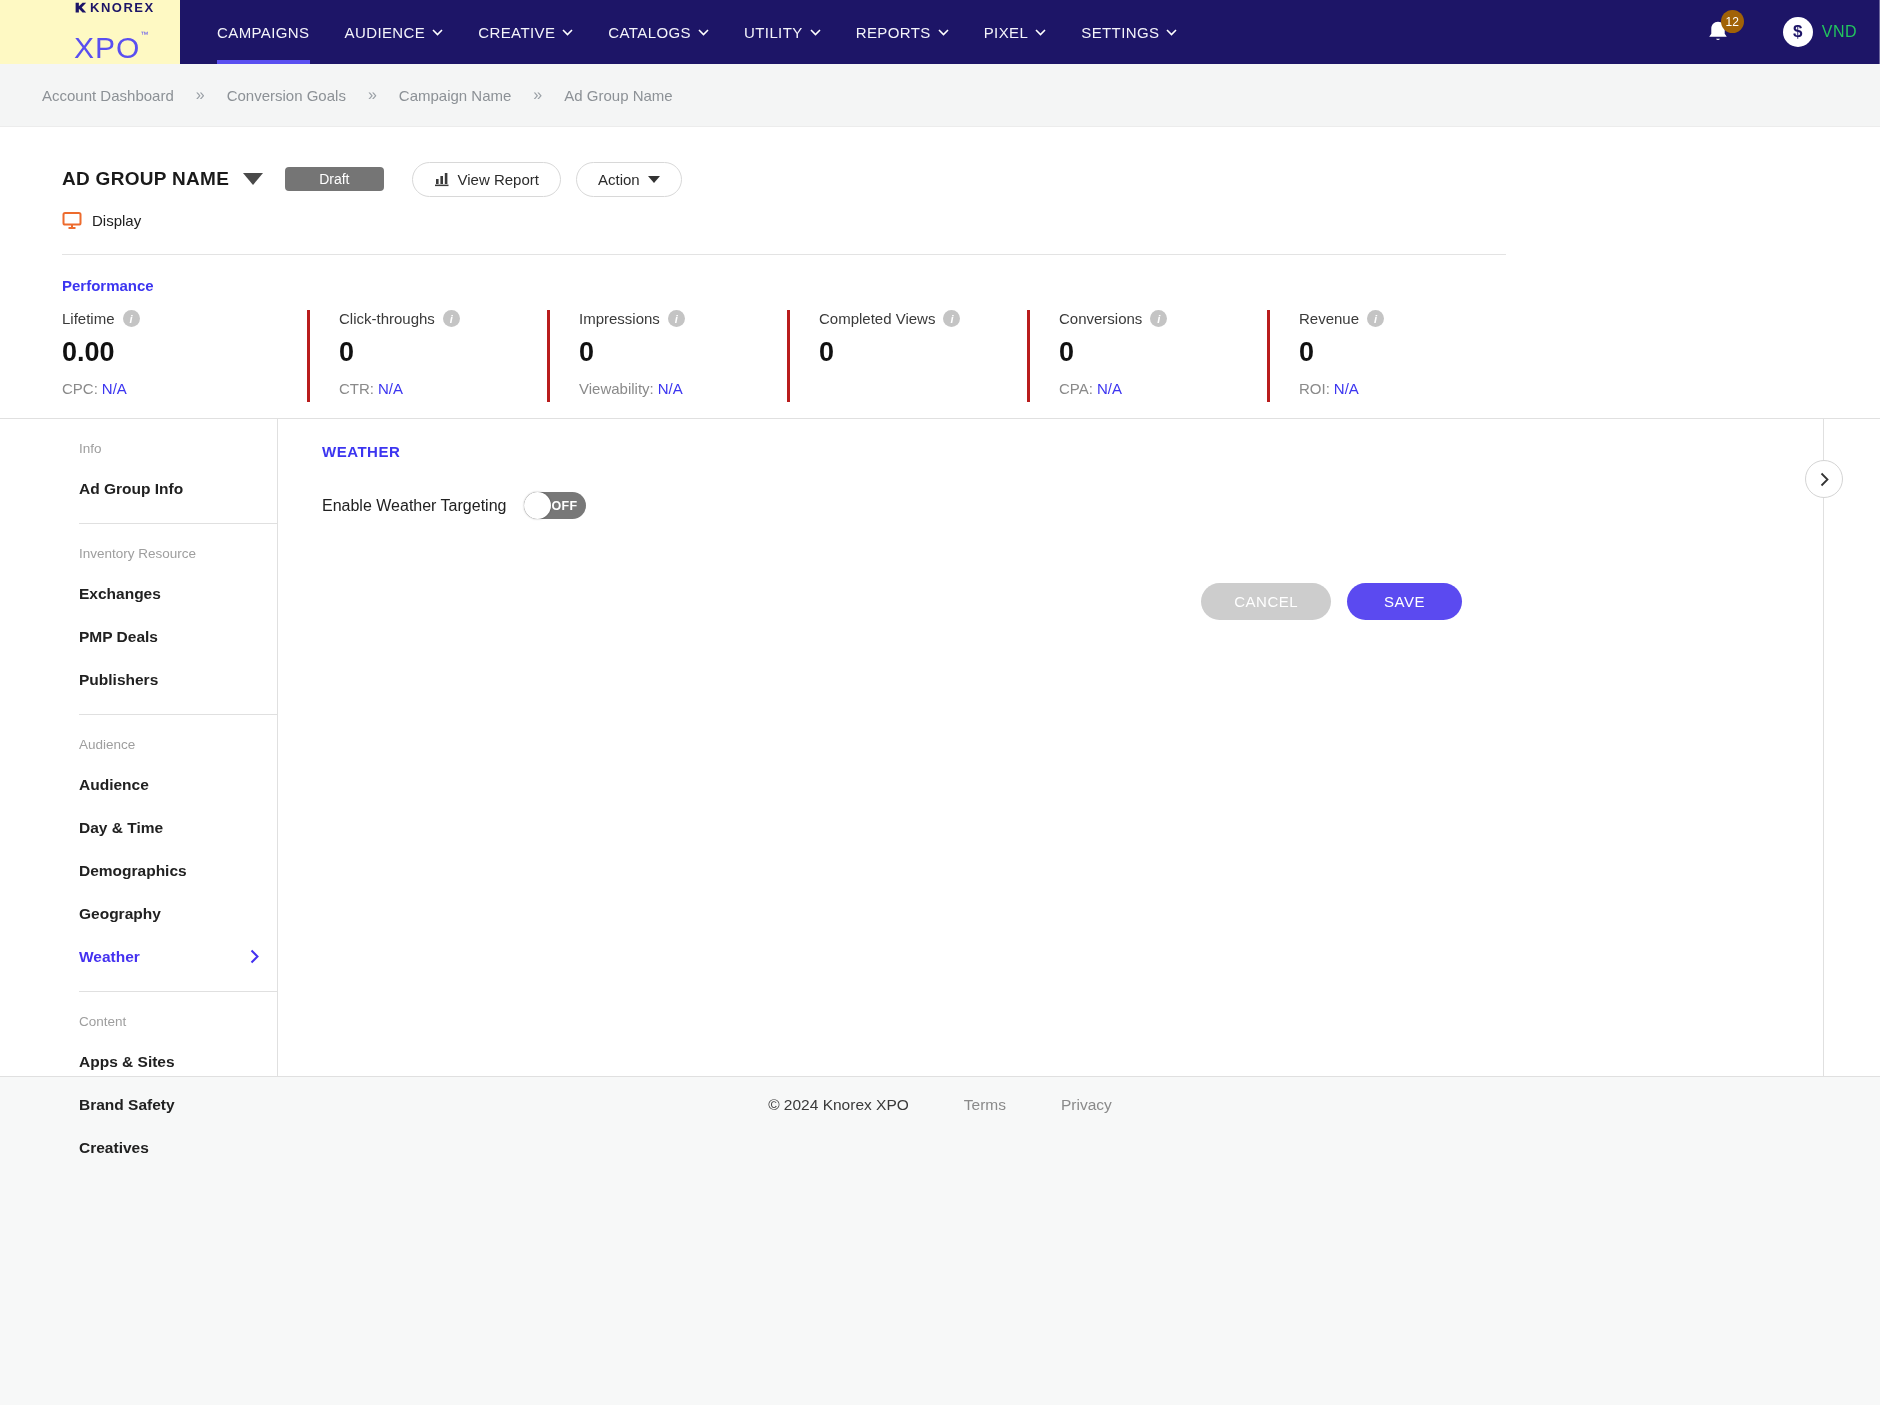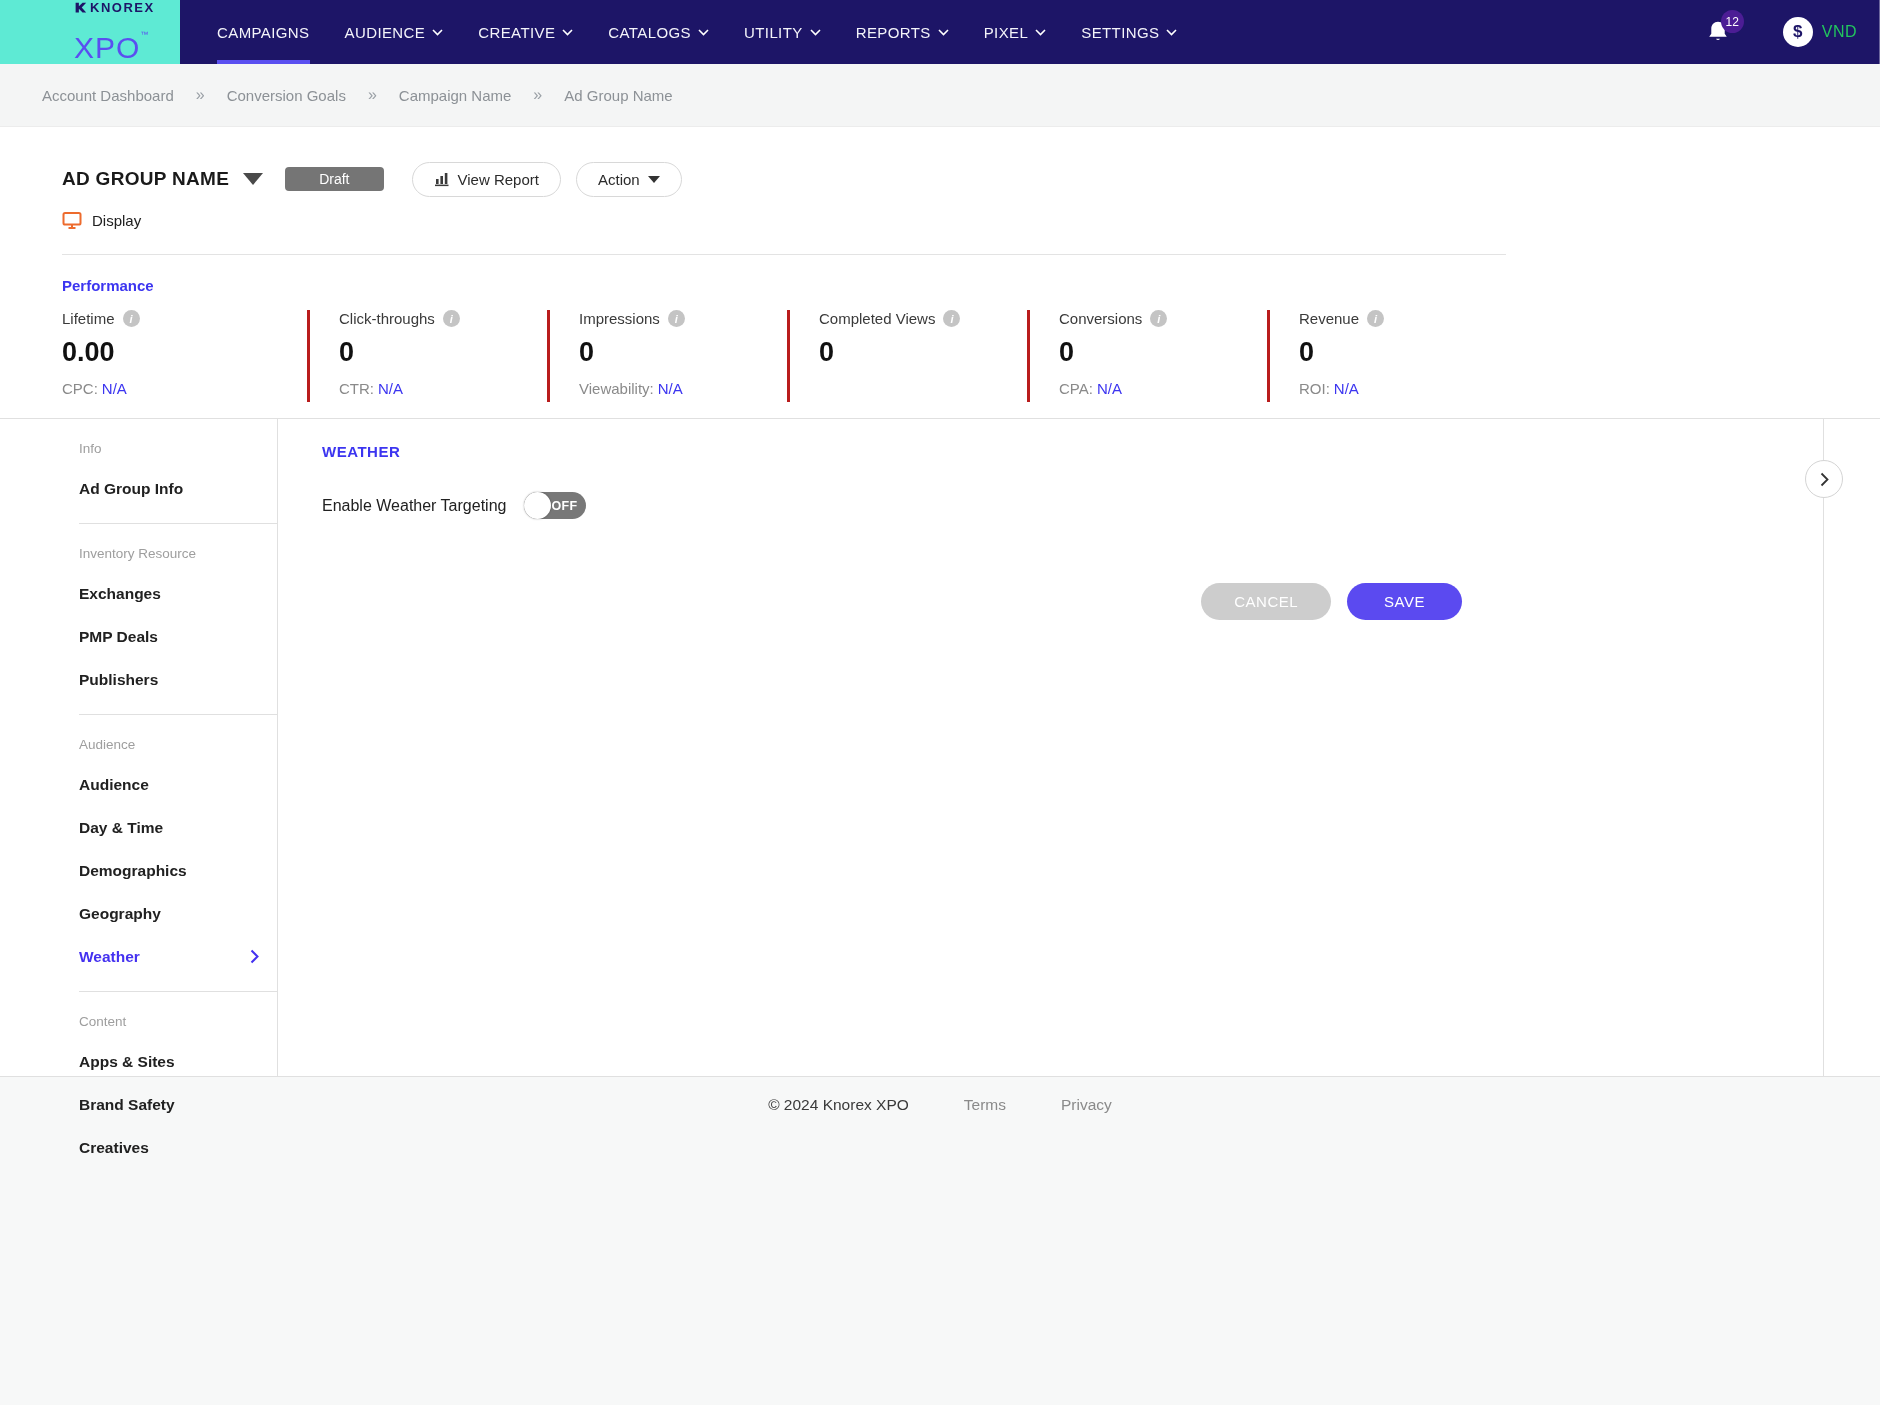--- a/index.html
+++ b/index.html
@@ -4,37 +4,37 @@
 <style>
   * { box-sizing: border-box; margin: 0; padding: 0; }
   html,body { width:1880px; height:1405px; }
   body {
     font-family: "Liberation Sans", "DejaVu Sans", sans-serif;
     background:#ffffff; color:#212121; position:relative; overflow:hidden;
   }
 
   
   .topbar { position:relative; height:64px; background:#1d1567; display:flex; align-items:stretch; }
-  .logo-block { width:180px; background:#5eead4; display:flex; align-items:center; padding-left:74px; flex:0 0 auto; }
+  .logo-block { width:180px; background:#fef9c3; display:flex; align-items:center; padding-left:74px; flex:0 0 auto; }
   .logo-inner { display:flex; flex-direction:column; line-height:1; }
   .logo-top { display:flex; align-items:center; gap:3px; }
   .logo-top svg { display:block; }
   .logo-brand { font-size:13px; font-weight:bold; letter-spacing:1.5px; color:#1d1567; }
   .logo-product { font-size:30px; font-weight:normal; letter-spacing:1px; color:#5a4ff0; margin-top:19px; position:relative; }
   .logo-tm { font-size:8px; color:#5a4ff0; vertical-align:top; position:relative; top:-2px; }
 
   .nav { display:flex; align-items:stretch; margin-left:37px; gap:35px; }
   .nav-item { position:relative; display:flex; align-items:center; gap:7px; color:#f4f4fa; font-size:15px; letter-spacing:.4px; cursor:pointer; }
   .nav-item .chev { display:block; }
   .nav-underline { position:absolute; bottom:0; left:0; right:0; height:4px; background:#5a4ff0; }
 
   .topbar-right { position:absolute; right:0; top:0; height:64px; display:flex; align-items:center; }
   .bell-wrap { position:relative; width:26px; height:26px; margin-right:52px; cursor:pointer; }
   .bell-badge { position:absolute; top:-9px; right:-13px; width:23px; height:23px; border-radius:50%;
-    background:#4c1d95; color:#fff; font-size:12px; display:flex; align-items:center; justify-content:center; }
+    background:#a16207; color:#fff; font-size:12px; display:flex; align-items:center; justify-content:center; }
   .currency { display:flex; align-items:center; gap:9px; margin-right:22px; cursor:pointer; }
   .dollar-circle { width:30px; height:30px; border-radius:50%; background:#ffffff; color:#1d1567;
     font-weight:bold; font-size:17px; display:flex; align-items:center; justify-content:center; }
   .currency-code { color:#22c55e; font-size:16px; letter-spacing:.5px; }
   .topbar-divider { width:1px; height:64px; background:rgba(255,255,255,.35); }
   .user-block { display:flex; flex-direction:column; align-items:flex-end; padding:0 26px 0 64px; cursor:pointer; }
   .user-line1 { display:flex; align-items:center; gap:6px; }
   .greeting { color:#ffffff; font-size:14px; }
   .redacted { width:128px; height:19px; background:#9b9b9b; border-radius:1px; }
   .user-line2 { display:flex; align-items:center; gap:7px; margin-top:4px; }

